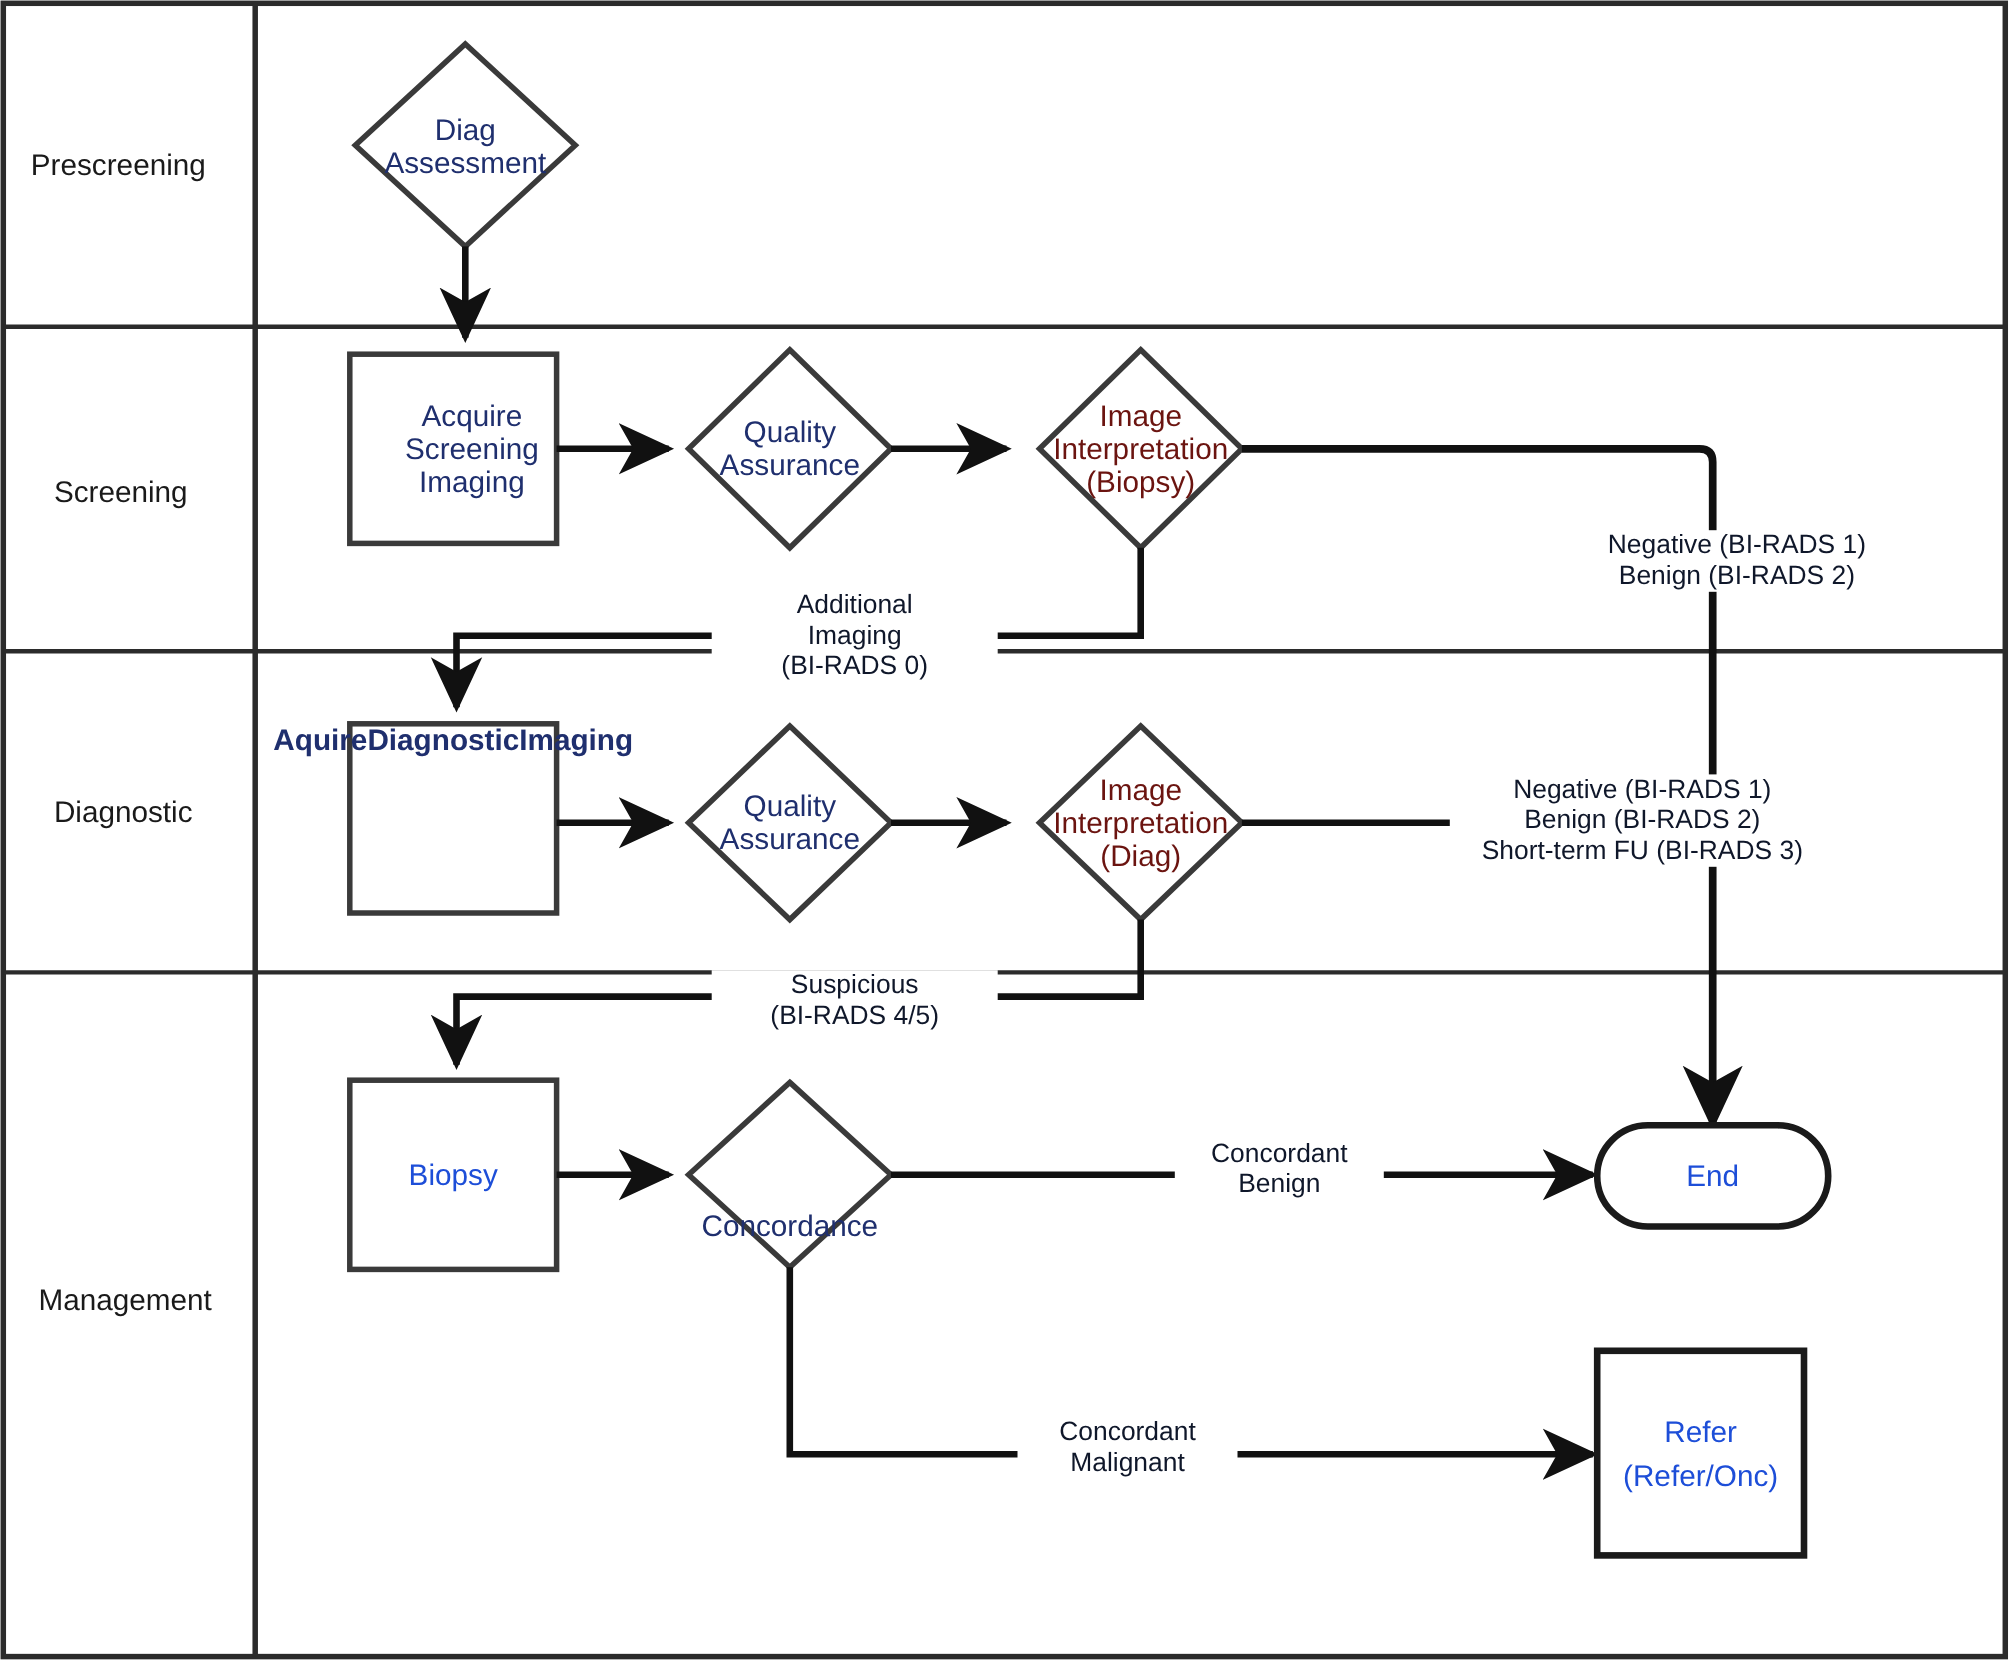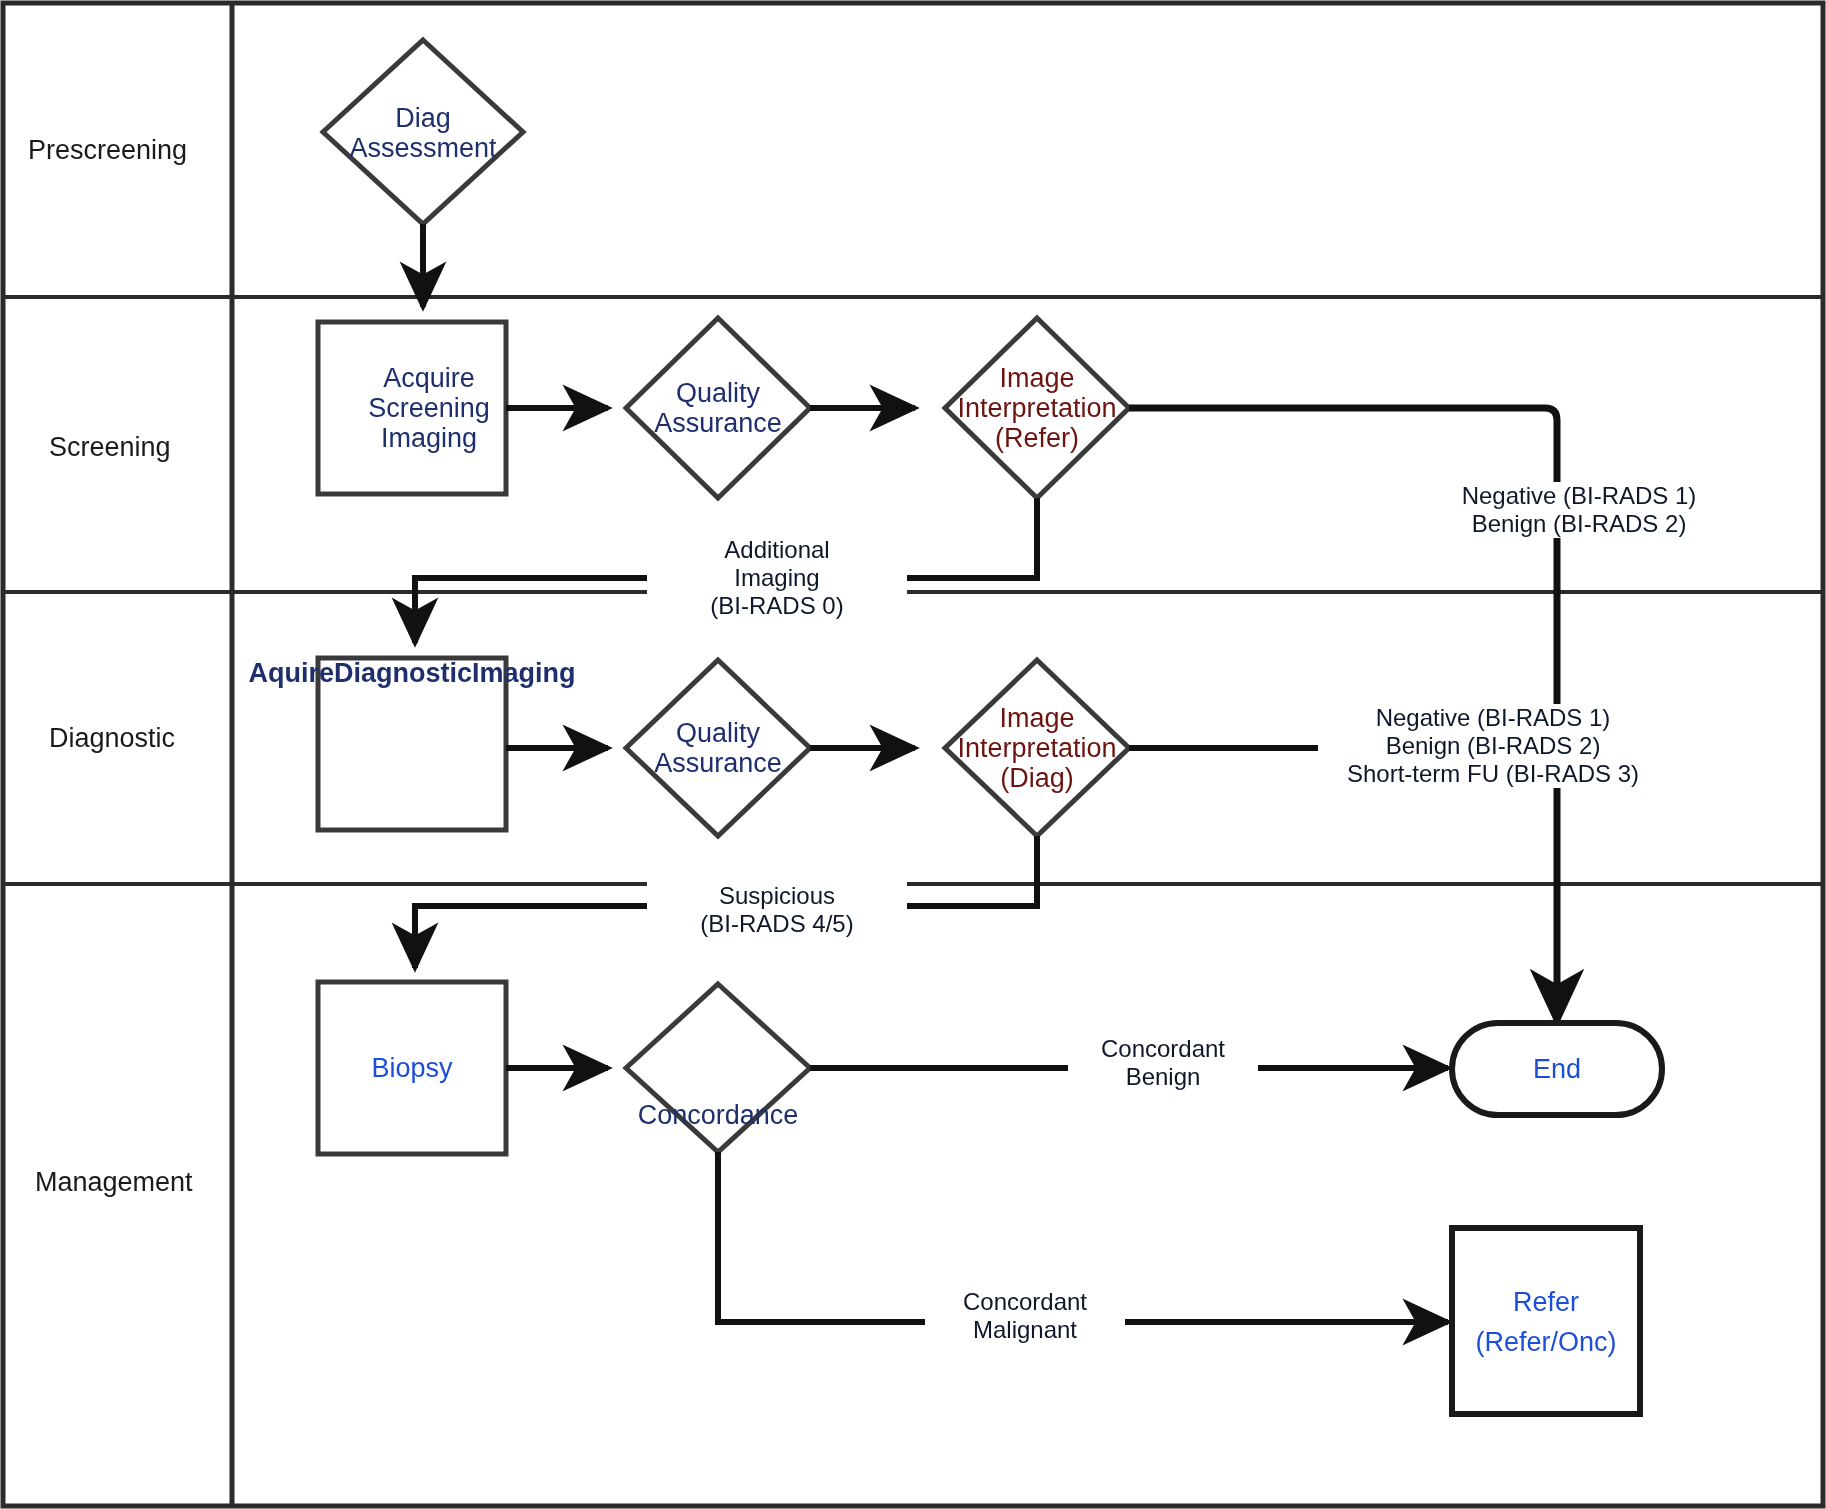--- a/index.html
+++ b/index.html
@@ -146,21 +146,21 @@
     </div>
 
   <div class="diamond-text c-blue" style="left: 626px; top: 368px; width: 184px; height: 80px; display: flex; flex-direction: column; align-items: center; justify-content: center;">
       <div>Quality</div>
       <div>Assurance</div>
     </div>
 
   <div class="diamond-text c-maroon" style="left: 933px; top: 355px; width: 208px; height: 106px; display: flex; flex-direction: column; align-items: center; justify-content: center;">
       <div>Image</div>
       <div>Interpretation</div>
-      <div>(Refer)</div>
+      <div>(Biopsy)</div>
     </div>
 
   <div class="node c-blue" style="left: 318px; top: 658px; width: 188px; height: 172px; display: flex; flex-direction: row; align-items: flex-start; justify-content: center; font-weight: bold;">
       <div>Aquire</div>
       <div>Diagnostic</div>
       <div>Imaging</div>
     </div>
 
   <div class="diamond-text c-blue" style="left: 626px; top: 708px; width: 184px; height: 80px; display: flex; flex-direction: column; align-items: center; justify-content: center;">
       <div>Quality</div>

